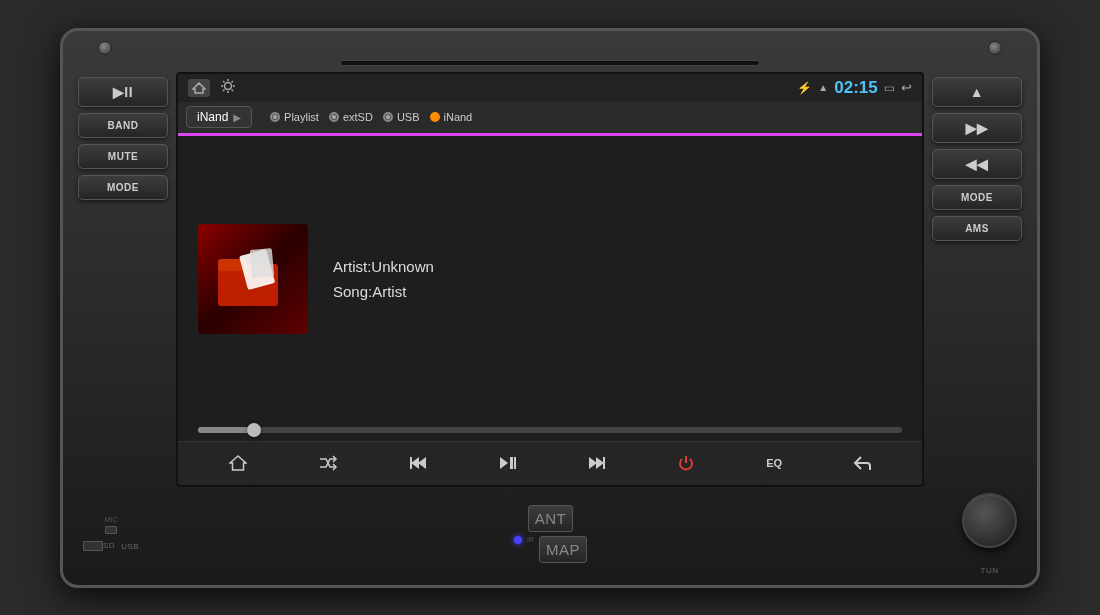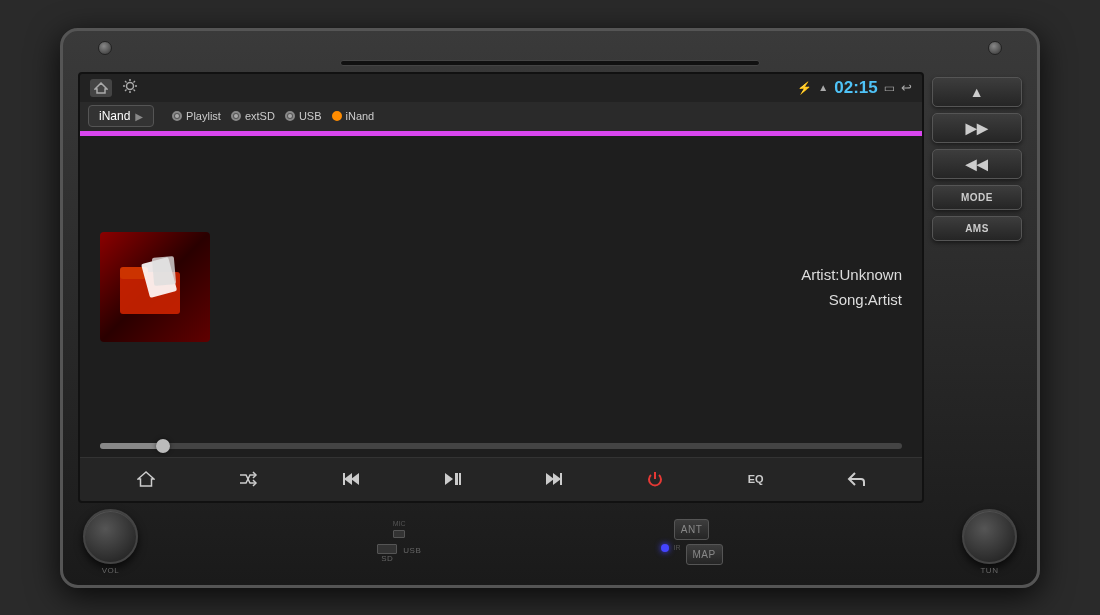--- a/index.html
+++ b/index.html
@@ -156,21 +156,21 @@
     }
 
     
     .source-bar {
       background: #2a2a2a;
       height: 34px;
       display: flex;
       align-items: center;
       padding: 0 8px;
       gap: 8px;
-      border-bottom: 5px solid #d946ef;
+      border-bottom: 3px solid #d946ef;
     }
     .inand-btn {
       background: #333;
       border: 1px solid #555;
       border-radius: 4px;
       color: #fff;
       font-size: 12px;
       padding: 3px 10px;
       cursor: pointer;
       display: flex;
@@ -248,21 +248,20 @@
       top: 50%;
       left: 50%;
       transform: translate(-50%, -50%);
     }
 
     .track-info {
       flex: 1;
       display: flex;
       flex-direction: column;
       gap: 8px;
-      align-items: flex-end;
     }
     .track-line {
       color: #ddd;
       font-size: 15px;
       font-weight: 400;
     }
 
     
     .progress-area {
       background: #1e1e1e;
@@ -352,21 +351,21 @@
     .bottom-label {
       color: #666;
       font-size: 8px;
       letter-spacing: 0.5px;
     }
     .small-btn {
       background: linear-gradient(180deg, #3d3d3d, #252525);
       border: 1px solid #555;
       border-radius: 3px;
       color: #888;
-      font-size: 10px;
+      font-size: 15px;
       padding: 4px 6px;
       cursor: pointer;
       letter-spacing: 0.5px;
     }
     .led-blue {
       width: 8px;
       height: 8px;
       border-radius: 50%;
       background: #4444ff;
       box-shadow: 0 0 6px #4444ff;
@@ -410,20 +409,26 @@
     <div class="screw"></div>
     <div class="screw"></div>
   </div>
 
   <div class="cd-slot-row">
     <div class="cd-slot"></div>
   </div>
 
   <div class="main-row">
 
+    <div class="left-controls">
+      <div class="ctrl-btn icon-btn">▶II</div>
+      <div class="ctrl-btn">BAND</div>
+      <div class="ctrl-btn">MUTE</div>
+      <div class="ctrl-btn">MODE</div>
+    </div>
 
     <div class="screen-container">
       <div class="screen">
 
         <div class="status-bar">
           <div class="status-left">
             <div class="status-icon">
               <svg width="14" height="12" viewBox="0 0 14 12">
                 <polygon points="7,1 1,7 3,7 3,11 11,11 11,7 13,7" fill="none" stroke="#aaa" stroke-width="1.5"></polygon>
               </svg>
@@ -570,50 +575,46 @@
       <div class="ctrl-btn icon-btn">▶▶</div>
       <div class="ctrl-btn icon-btn">◀◀</div>
       <div class="ctrl-btn">MODE</div>
       <div class="ctrl-btn">AMS</div>
     </div>
 
   </div>
 
   <div class="bottom-row">
 
-    <div style="display:flex; flex-direction:column; align-items:center; gap:2px;">
-      <div class="vol-knob"></div>
-      <span class="bottom-label">VOL</span>
-    </div>
 
     <div style="display:flex; flex-direction:column; align-items:center; gap:4px;">
       <div class="mic-usb">
         <span class="mic-label">MIC</span>
         <div class="usb-port"></div>
       </div>
       <div style="display:flex; gap:6px; margin-top:2px;">
-        <div style="display:flex; flex-direction:column; align-items:center;">
+        <div style="display:flex; align-items:center;">
           <div class="sd-port"></div>
           <span class="bottom-label">SD</span>
         </div>
         <span class="bottom-label" style="margin-top:2px;">USB</span>
       </div>
     </div>
 
     <div style="display:flex; flex-direction:column; align-items:center; gap:4px;">
       <div style="display:flex; gap:6px;">
         <div class="small-btn">ANT</div>
       </div>
       <div style="display:flex; align-items:flex-start; gap:5px;">
         <div class="led-blue"></div>
         <span class="led-label">IR</span>
         <div class="small-btn">MAP</div>
       </div>
     </div>
 
-    <div style="display:flex; flex-direction:column; align-items:center; gap:2px;">
+    <div style="display:flex; flex-direction:column; align-items:center; gap:18px;">
       <div class="tun-knob"></div>
       <span class="bottom-label">TUN</span>
     </div>
 
   </div>
 
 </div>
 
 </body></html>

